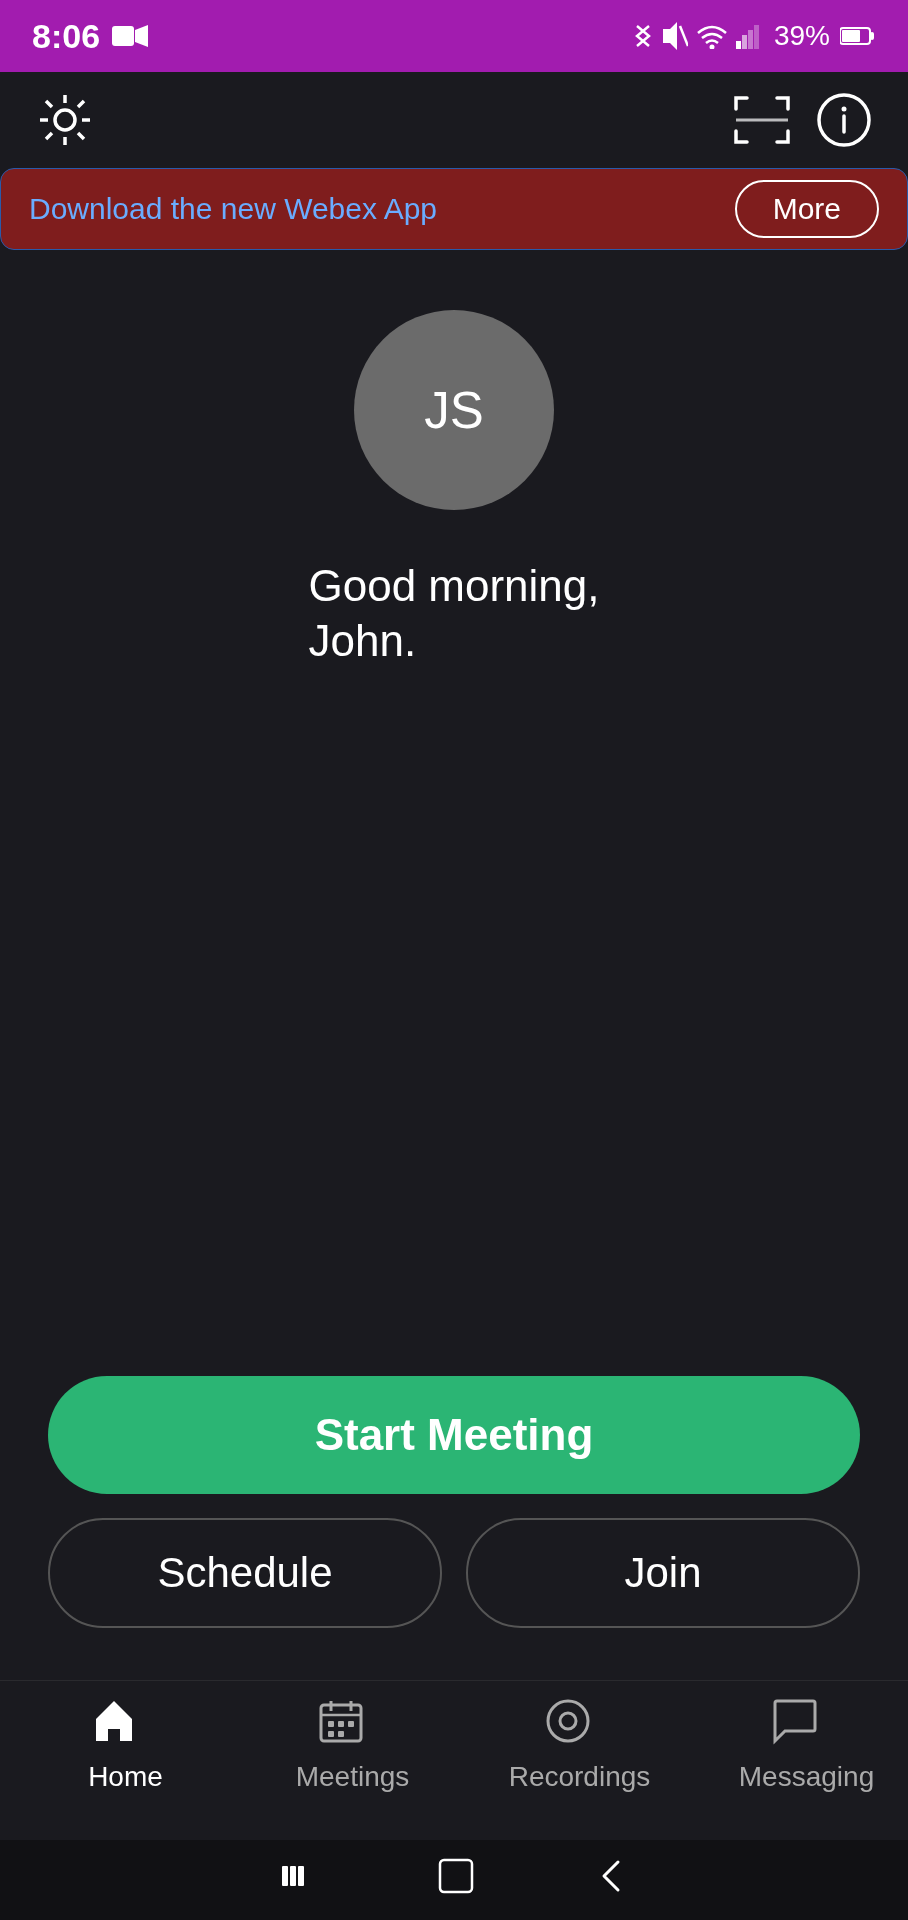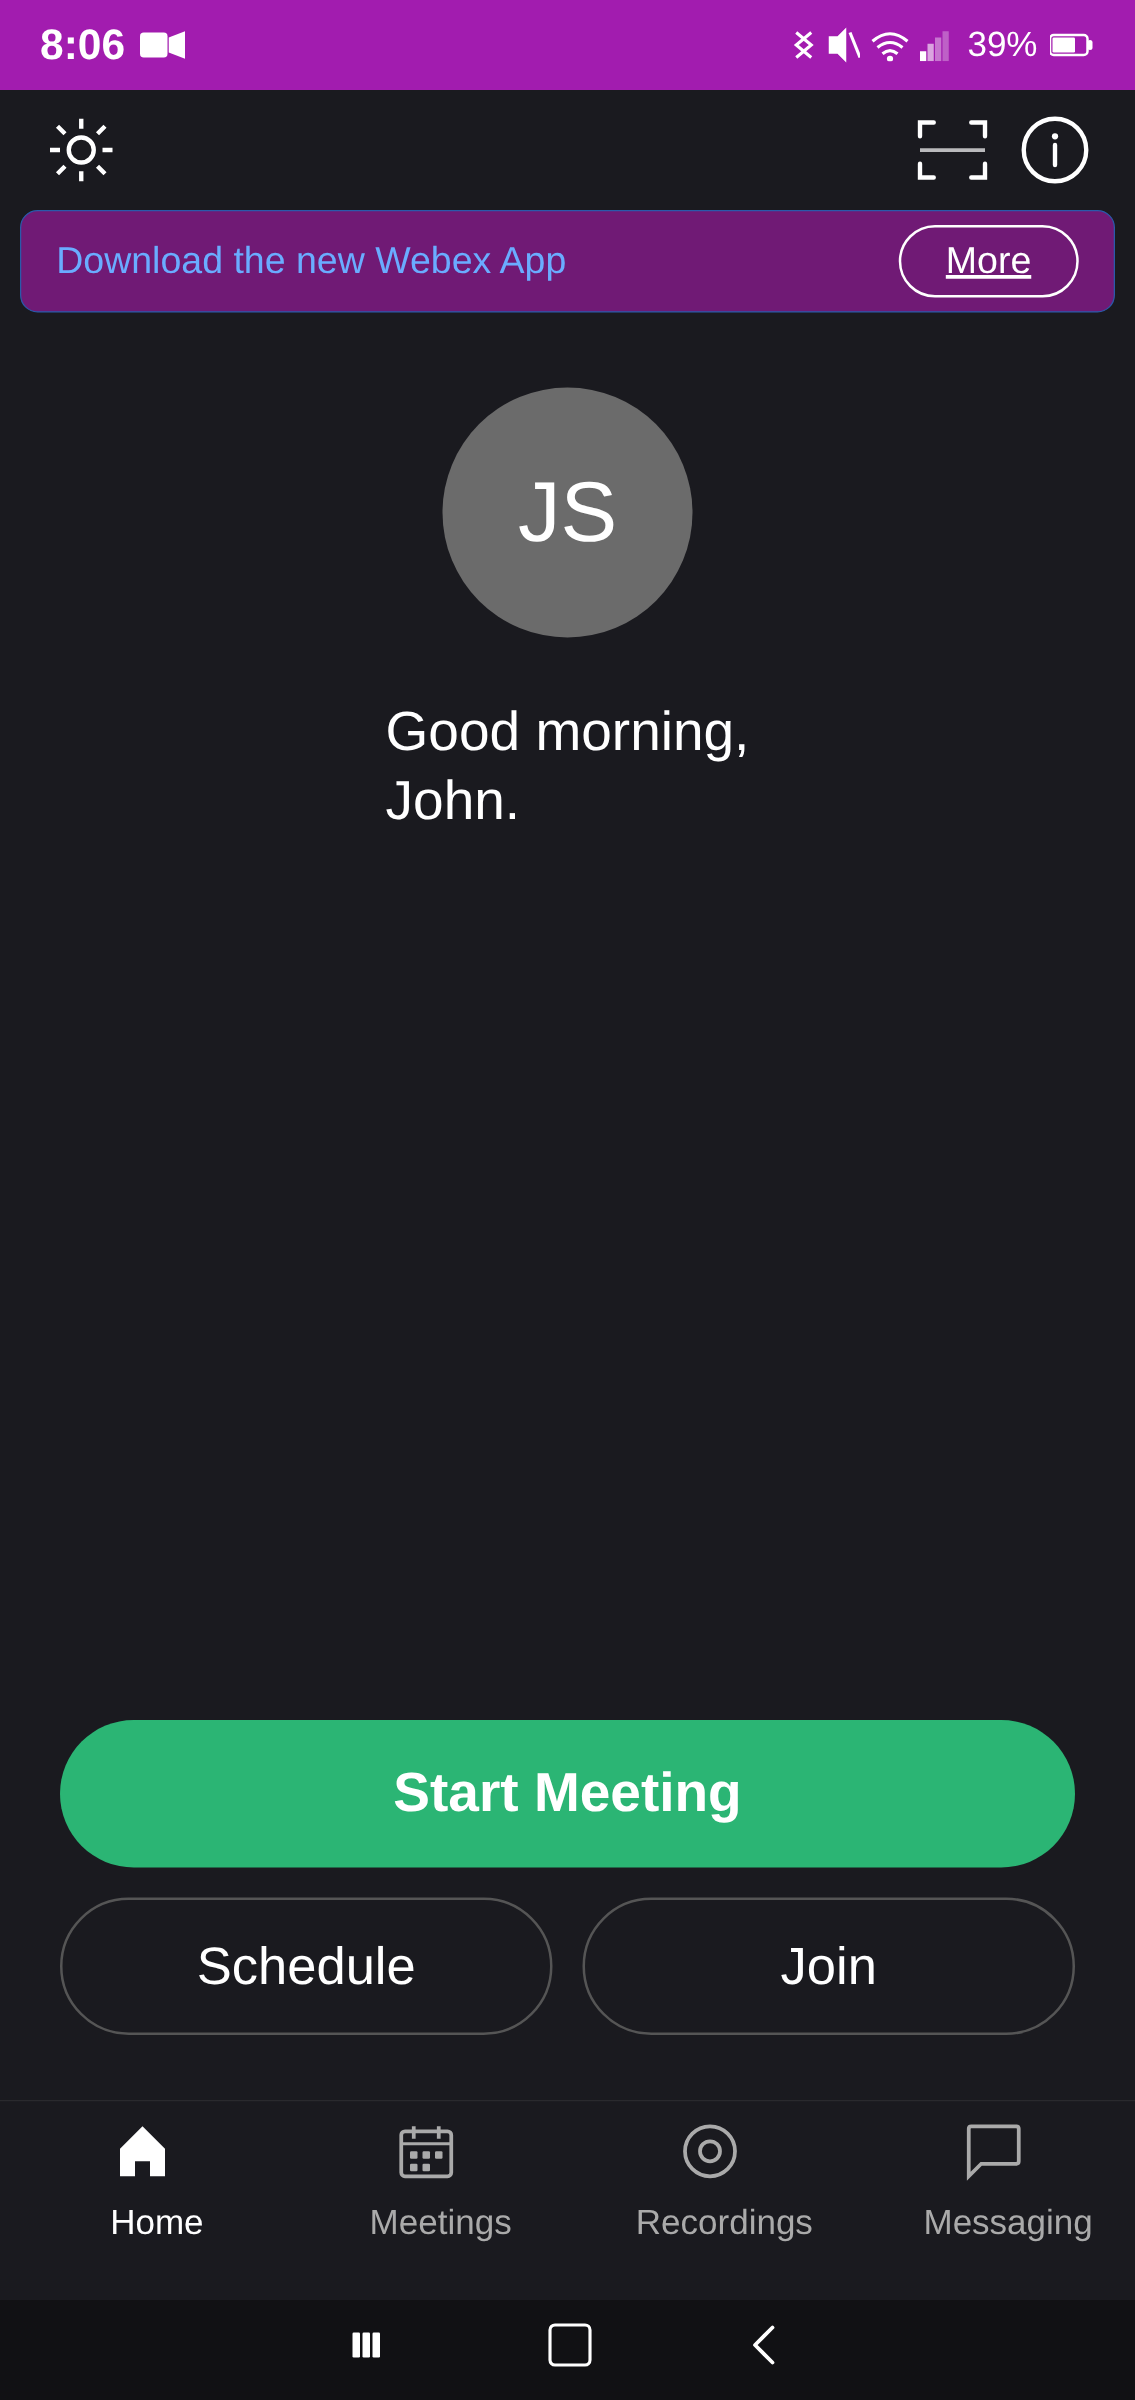--- a/index.html
+++ b/index.html
@@ -79,22 +79,22 @@
       border: none;
       cursor: pointer;
       color: #ffffff;
       display: flex;
       align-items: center;
       justify-content: center;
     }
 
     
     .banner {
-      margin: 0 16px;
-      background: #701a75;
+      margin: 0 0;
+      background: #7f1d1d;
       border: 1.5px solid #2a5aaa;
       border-radius: 14px;
       height: 82px;
       display: flex;
       align-items: center;
       justify-content: space-between;
       padding: 0 28px;
     }
 
     .banner-text {
@@ -105,37 +105,36 @@
 
     .banner-btn {
       background: none;
       border: 2px solid #ffffff;
       border-radius: 30px;
       color: #ffffff;
       font-size: 30px;
       font-weight: 500;
       padding: 10px 36px;
       cursor: pointer;
-      text-decoration: underline;
     }
 
     
     .avatar {
       width: 200px;
       height: 200px;
       border-radius: 50%;
       background: #6b6b6b;
       display: flex;
       align-items: center;
       justify-content: center;
       margin-bottom: 48px;
     }
 
     .avatar-initials {
-      font-size: 68px;
+      font-size: 51px;
       font-weight: 400;
       color: #ffffff;
     }
 
     
     .greeting {
       font-size: 44px;
       font-weight: 400;
       color: #ffffff;
       text-align: left;

